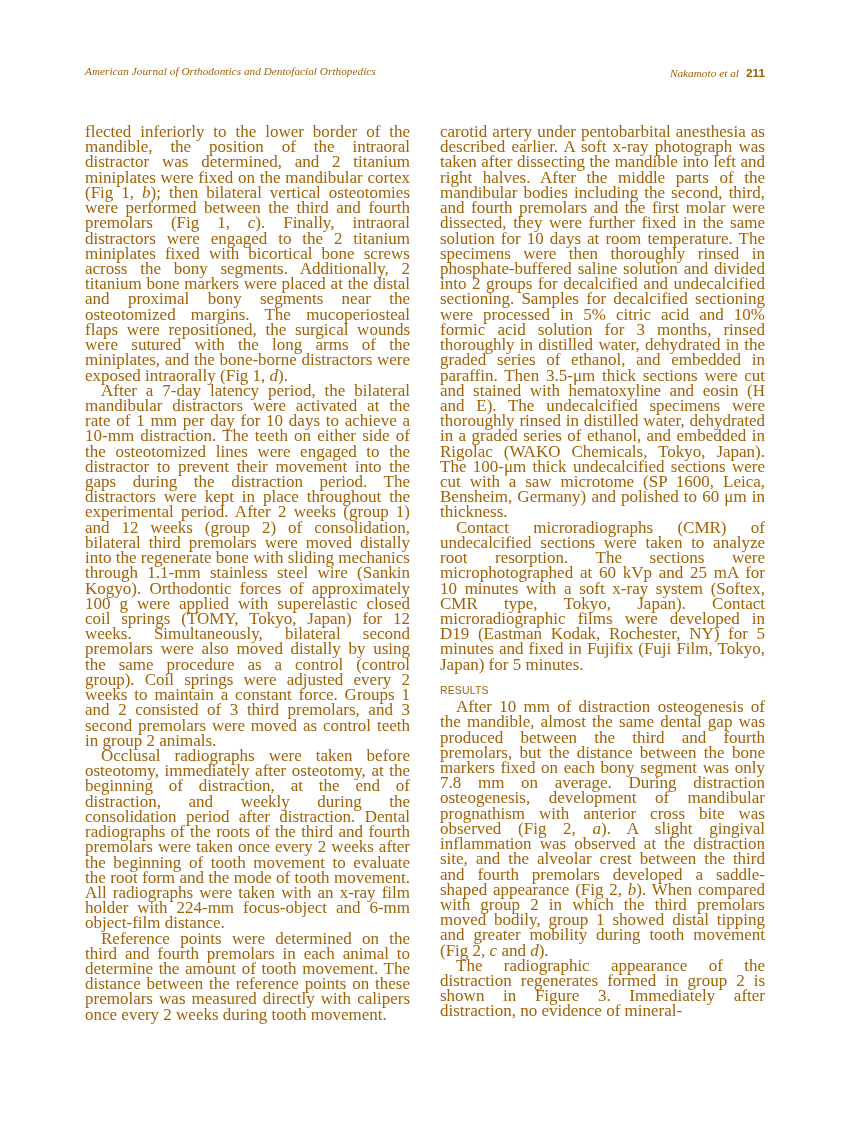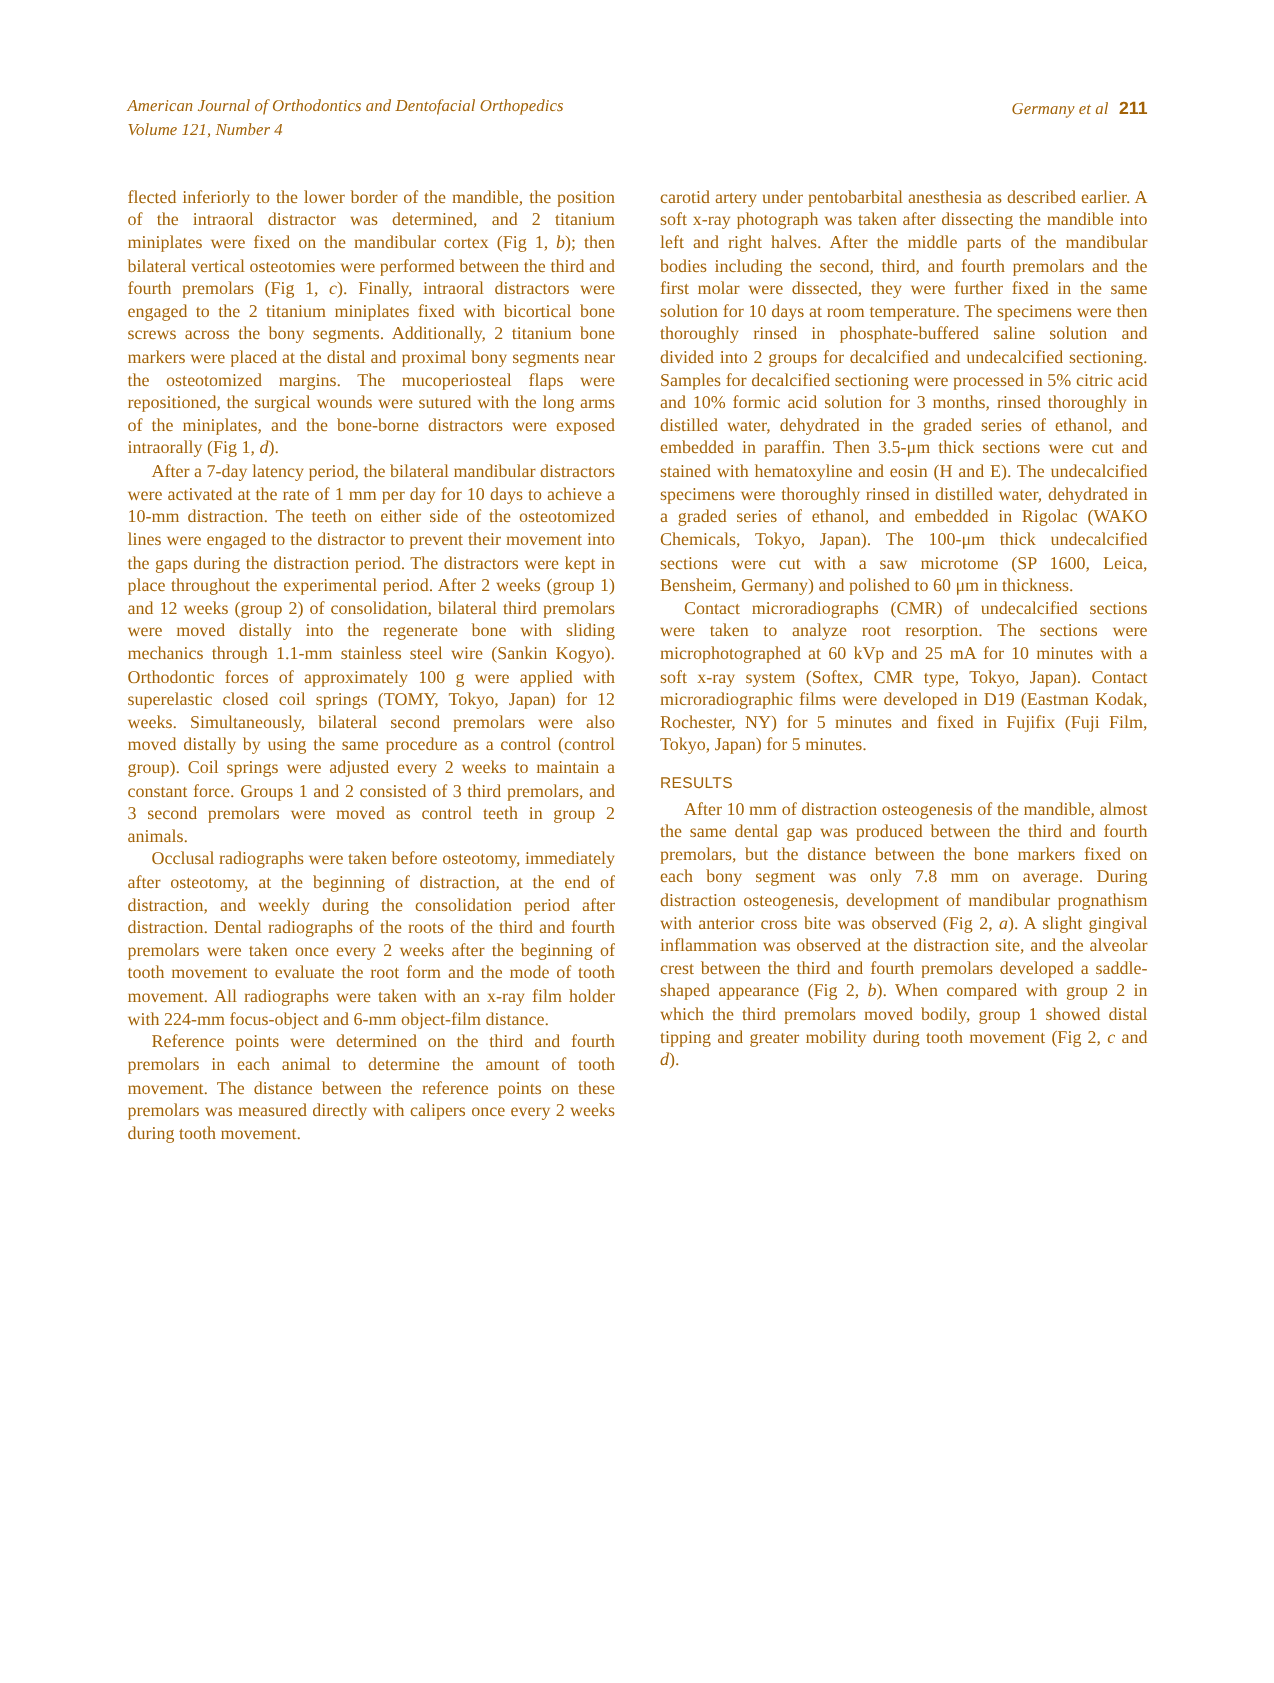--- a/index.html
+++ b/index.html
@@ -69,21 +69,21 @@
     height: 944px;
     display: flex;
     flex-direction: row;
     justify-content: space-between;
   }
   .col {
     width: 325px;
   }
   p.para {
     margin: 0;
-    font-size: 12px;
+    font-size: 17px;
     line-height: 15.22px;
     text-align: justify;
     text-justify: inter-word;
     -webkit-hyphens: none;
     hyphens: none;
     text-indent: 0;
   }
   p.para.indent {
     text-indent: 16px;
   }
@@ -101,37 +101,37 @@
   em.it { font-style: italic; }
 </style>
 </head>
 <body>
 
 <div class="page">
 
   <div class="running-head">
     <div class="rh-left">
       <span>American Journal of Orthodontics and Dentofacial Orthopedics</span>
-      <span class="vol-line">Volume 121, Number 4</span>
     </div>
     <div class="rh-right">
-      <span class="authors">Germany et al</span><span class="pageno">211</span>
+      <span class="authors">Nakamoto et al</span><span class="pageno">211</span>
     </div>
   </div>
 
   <div class="columns">
 
     <div class="col" id="col-left">
         <p class="para">flected inferiorly to the lower border of the mandible, the position of the intraoral distractor was determined, and 2 titanium miniplates were fixed on the mandibular cortex (Fig 1, <em class="it">b</em>); then bilateral vertical osteotomies were performed between the third and fourth premolars (Fig 1, <em class="it">c</em>). Finally, intraoral distractors were engaged to the 2 titanium miniplates fixed with bicortical bone screws across the bony segments. Additionally, 2 titanium bone markers were placed at the distal and proximal bony segments near the osteotomized margins. The mucoperiosteal flaps were repositioned, the surgical wounds were sutured with the long arms of the miniplates, and the bone-borne distractors were exposed intraorally (Fig 1, <em class="it">d</em>).</p>
         <p class="para indent">After a 7-day latency period, the bilateral mandibular distractors were activated at the rate of 1 mm per day for 10 days to achieve a 10-mm distraction. The teeth on either side of the osteotomized lines were engaged to the distractor to prevent their movement into the gaps during the distraction period. The distractors were kept in place throughout the experimental period. After 2 weeks (group 1) and 12 weeks (group 2) of consolidation, bilateral third premolars were moved distally into the regenerate bone with sliding mechanics through 1.1-mm stainless steel wire (Sankin Kogyo). Orthodontic forces of approximately 100 g were applied with superelastic closed coil springs (TOMY, Tokyo, Japan) for 12 weeks. Simultaneously, bilateral second premolars were also moved distally by using the same procedure as a control (control group). Coil springs were adjusted every 2 weeks to maintain a constant force. Groups 1 and 2 consisted of 3 third premolars, and 3 second premolars were moved as control teeth in group 2 animals.</p>
         <p class="para indent">Occlusal radiographs were taken before osteotomy, immediately after osteotomy, at the beginning of distraction, at the end of distraction, and weekly during the consolidation period after distraction. Dental radiographs of the roots of the third and fourth premolars were taken once every 2 weeks after the beginning of tooth movement to evaluate the root form and the mode of tooth movement. All radiographs were taken with an x-ray film holder with 224-mm focus-object and 6-mm object-film distance.</p>
         <p class="para indent">Reference points were determined on the third and fourth premolars in each animal to determine the amount of tooth movement. The distance between the reference points on these premolars was measured directly with calipers once every 2 weeks during tooth movement.</p>
       </div>
     <div class="col" id="col-right">
         <p class="para">carotid artery under pentobarbital anesthesia as described earlier. A soft x-ray photograph was taken after dissecting the mandible into left and right halves. After the middle parts of the mandibular bodies including the second, third, and fourth premolars and the first molar were dissected, they were further fixed in the same solution for 10 days at room temperature. The specimens were then thoroughly rinsed in phosphate-buffered saline solution and divided into 2 groups for decalcified and undecalcified sectioning. Samples for decalcified sectioning were processed in 5% citric acid and 10% formic acid solution for 3 months, rinsed thoroughly in distilled water, dehydrated in the graded series of ethanol, and embedded in paraffin. Then 3.5-μm thick sections were cut and stained with hematoxyline and eosin (H and E). The undecalcified specimens were thoroughly rinsed in distilled water, dehydrated in a graded series of ethanol, and embedded in Rigolac (WAKO Chemicals, Tokyo, Japan). The 100-μm thick undecalcified sections were cut with a saw microtome (SP 1600, Leica, Bensheim, Germany) and polished to 60 μm in thickness.</p>
         <p class="para indent">Contact microradiographs (CMR) of undecalcified sections were taken to analyze root resorption. The sections were microphotographed at 60 kVp and 25 mA for 10 minutes with a soft x-ray system (Softex, CMR type, Tokyo, Japan). Contact microradiographic films were developed in D19 (Eastman Kodak, Rochester, NY) for 5 minutes and fixed in Fujifix (Fuji Film, Tokyo, Japan) for 5 minutes.</p>
         <div class="h2">RESULTS</div>
         <p class="para indent">After 10 mm of distraction osteogenesis of the mandible, almost the same dental gap was produced between the third and fourth premolars, but the distance between the bone markers fixed on each bony segment was only 7.8 mm on average. During distraction osteogenesis, development of mandibular prognathism with anterior cross bite was observed (Fig 2, <em class="it">a</em>). A slight gingival inflammation was observed at the distraction site, and the alveolar crest between the third and fourth premolars developed a saddle-shaped appearance (Fig 2, <em class="it">b</em>). When compared with group 2 in which the third premolars moved bodily, group 1 showed distal tipping and greater mobility during tooth movement (Fig 2, <em class="it">c</em> and <em class="it">d</em>).</p>
+        <p class="para indent">The radiographic appearance of the distraction regenerates formed in group 2 is shown in Figure 3. Immediately after distraction, no evidence of mineral-</p>
       </div>
 
   </div>
 
 </div>
 
 </body></html>

